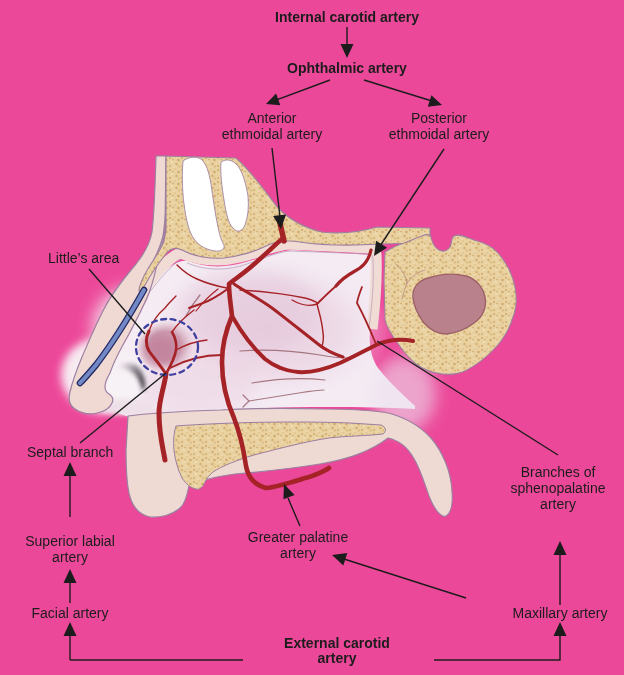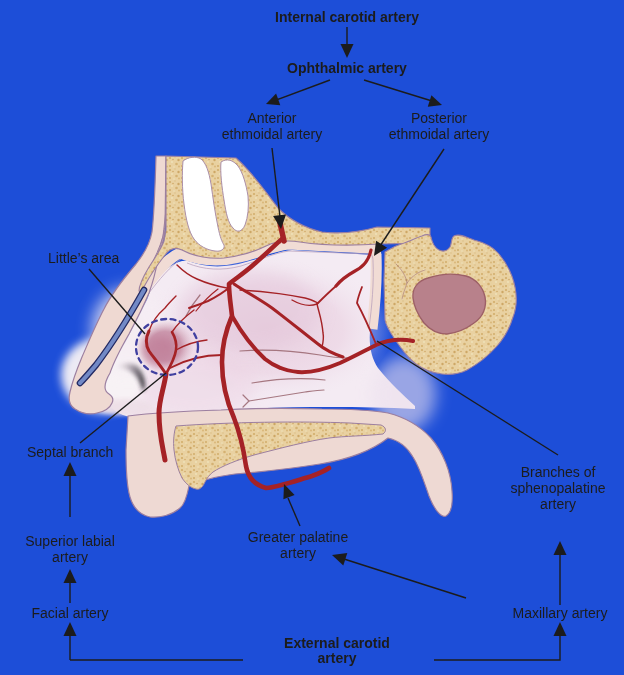--- a/index.html
+++ b/index.html
@@ -1,16 +1,16 @@
 <!DOCTYPE html>
 <html><head>
 <meta charset="utf-8">
 <style>
 html,body{margin:0;padding:0;background:#fff;}
-#wrap{position:relative;width:624px;height:675px;background:#1d4ed8;overflow:hidden;}
+#wrap{position:relative;width:624px;height:675px;background:#ec4899;overflow:hidden;}
 text{font-family:"Liberation Sans",sans-serif;fill:#1c1c1c;}
 .lbl{font-size:14px;}
 .bld{font-size:14px;font-weight:bold;}
 </style>
 </head>
 <body>
 <div id="wrap">
 <svg width="624" height="675" viewBox="0 0 624 675">
 <defs>
   <pattern id="speck" width="12" height="12" patternUnits="userSpaceOnUse">

